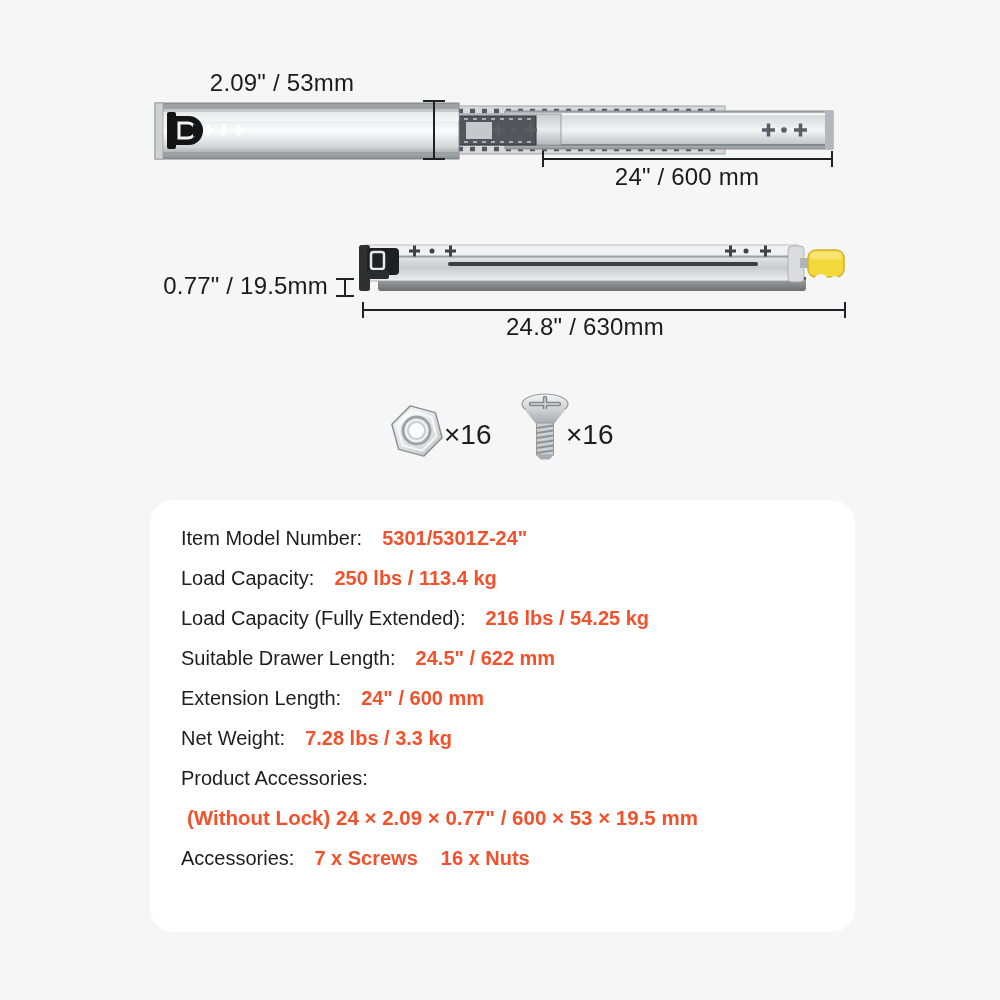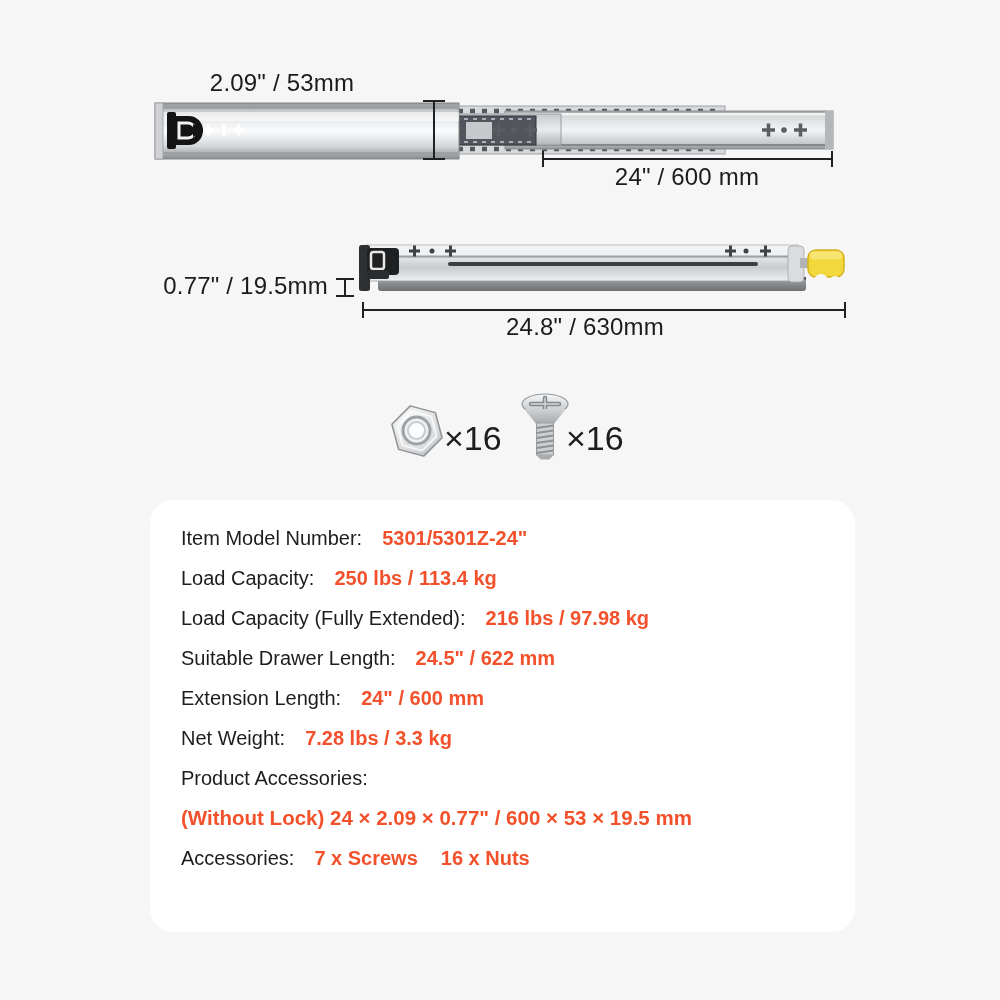--- a/index.html
+++ b/index.html
@@ -1,26 +1,26 @@
 <!DOCTYPE html>
 <html><head>
 <meta charset="utf-8">
 <style>
   html,body{margin:0;padding:0;}
   body{background:#F6F6F7;font-family:"Liberation Sans",sans-serif;}
   .page{position:relative;width:1000px;height:1000px;background:#F6F6F7;overflow:hidden;}
   #diagram-svg{position:absolute;left:0;top:0;}
   .dim-label{position:absolute;font-size:24px;color:#1B1B1D;letter-spacing:.2px;white-space:nowrap;}
-  .qty-label{position:absolute;font-size:34px;color:#1D1D1F;white-space:nowrap;}
+  .qty-label{position:absolute;font-size:28px;color:#1D1D1F;white-space:nowrap;}
   .spec-card{position:absolute;left:150px;top:500px;width:705px;height:432px;background:#FFFFFF;
              border-radius:24px;box-sizing:border-box;padding:18px 26px 0 31px;}
   .spec-row{height:40px;display:flex;align-items:center;font-size:20px;white-space:nowrap;}
   .spec-label{color:#1D1D1F;margin-right:20px;text-align:center;}
   .spec-value{color:#F2512C;font-weight:bold;}
-  .spec-value.full{margin-left:0;font-size:20.5px;}
+  .spec-value.full{margin-left:6px;font-size:20.5px;}
   .spec-value2{color:#F2512C;font-weight:bold;margin-left:23px;}
 </style>
 </head>
 <body>
 
 <div class="page">
 
   <svg id="diagram-svg" width="1000" height="480" viewBox="0 0 1000 480">
     <defs>
       <linearGradient id="gradFront" x1="0" y1="0" x2="0" y2="1">
@@ -187,21 +187,21 @@
     <div class="spec-row">
       <span class="spec-label">Item Model Number:</span>
       <span class="spec-value">5301/5301Z-24"</span>
     </div>
     <div class="spec-row">
       <span class="spec-label">Load Capacity:</span>
       <span class="spec-value">250 lbs / 113.4 kg</span>
     </div>
     <div class="spec-row">
       <span class="spec-label">Load Capacity (Fully Extended):</span>
-      <span class="spec-value">216 lbs / 97.98 kg</span>
+      <span class="spec-value">216 lbs / 54.25 kg</span>
     </div>
     <div class="spec-row">
       <span class="spec-label">Suitable Drawer Length:</span>
       <span class="spec-value">24.5" / 622 mm</span>
     </div>
     <div class="spec-row">
       <span class="spec-label">Extension Length:</span>
       <span class="spec-value">24" / 600 mm</span>
     </div>
     <div class="spec-row">

